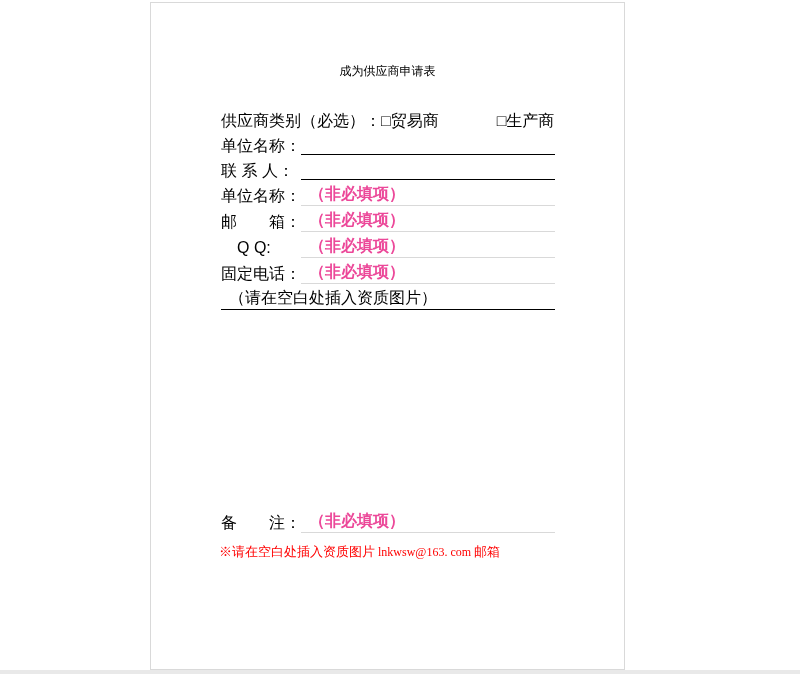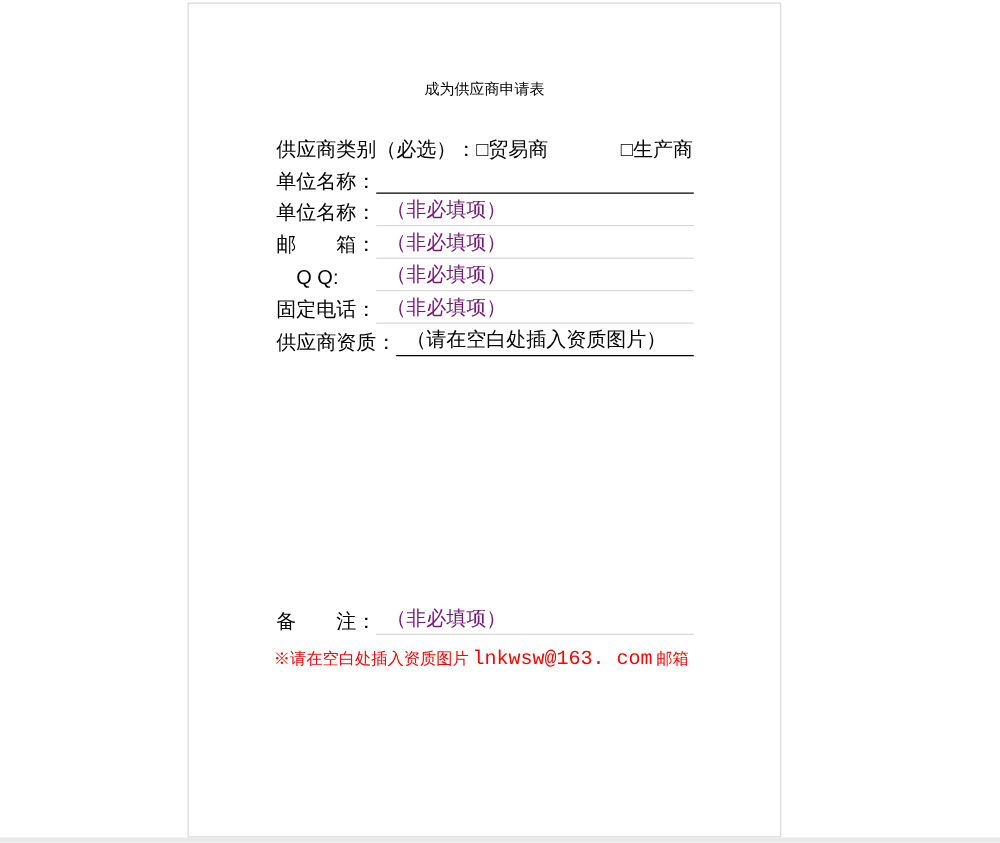--- a/index.html
+++ b/index.html
@@ -23,29 +23,29 @@
   .category-row{margin:0;}
   .category-option2{margin-left:58px;}
   .frow{display:flex;line-height:25px;}
   .flabel{flex:none;width:80px;white-space:pre;}
   .frow.wide .flabel{width:96px;}
   .ffield{
     flex:auto;border-bottom:1px solid #000;margin-bottom:3px;
     padding-left:8px;line-height:22px;overflow:hidden;white-space:nowrap;
   }
   .frow.optional .ffield{
-    border-bottom-color:#d9d9d9;color:#701a75;
+    border-bottom-color:#d9d9d9;color:#ec4899;font-weight:bold;
   }
   .qual-space{height:197px;}
   .mail-note{
     margin-top:7px;margin-left:-2px;
     font-size:13px;line-height:18px;color:#ff0000;white-space:nowrap;
   }
   .mail-note .email{
-    font-family:Liberation Mono, monospace;font-size:16px;margin:0 3px;
+    font-family:Liberation Serif, serif;font-size:12px;margin:0 3px;
   }
   .window-edge{
     position:absolute;left:0;bottom:0;width:800px;height:4px;background:#e9e9e9;
   }
 </style>
 </head>
 <body>
 
 <div class="doc-page">
 
@@ -54,20 +54,24 @@
   <div class="doc-content">
 
     <p class="category-row"><span>供应商类别（必选）：</span><span>□贸易商</span><span class="category-option2">□生产商</span></p>
 
     <div class="frow">
       <span class="flabel">单位名称：</span>
       <span class="ffield"></span>
     </div>
 
 
+    <div class="frow">
+      <span class="flabel">联 系 人：</span>
+      <span class="ffield"></span>
+    </div>
 
     <div class="frow optional">
       <span class="flabel">单位名称：</span>
       <span class="ffield">（非必填项）</span>
     </div>
 
     <div class="frow optional">
       <span class="flabel">邮　　箱：</span>
       <span class="ffield">（非必填项）</span>
     </div>
@@ -76,21 +80,20 @@
       <span class="flabel">　Q Q:</span>
       <span class="ffield">（非必填项）</span>
     </div>
 
     <div class="frow optional">
       <span class="flabel">固定电话：</span>
       <span class="ffield">（非必填项）</span>
     </div>
 
     <div class="frow wide">
-      <span class="flabel">供应商资质：</span>
       <span class="ffield">（请在空白处插入资质图片）</span>
     </div>
 
     <div class="qual-space"></div>
 
     <div class="frow optional">
       <span class="flabel">备　　注：</span>
       <span class="ffield">（非必填项）</span>
     </div>
 

